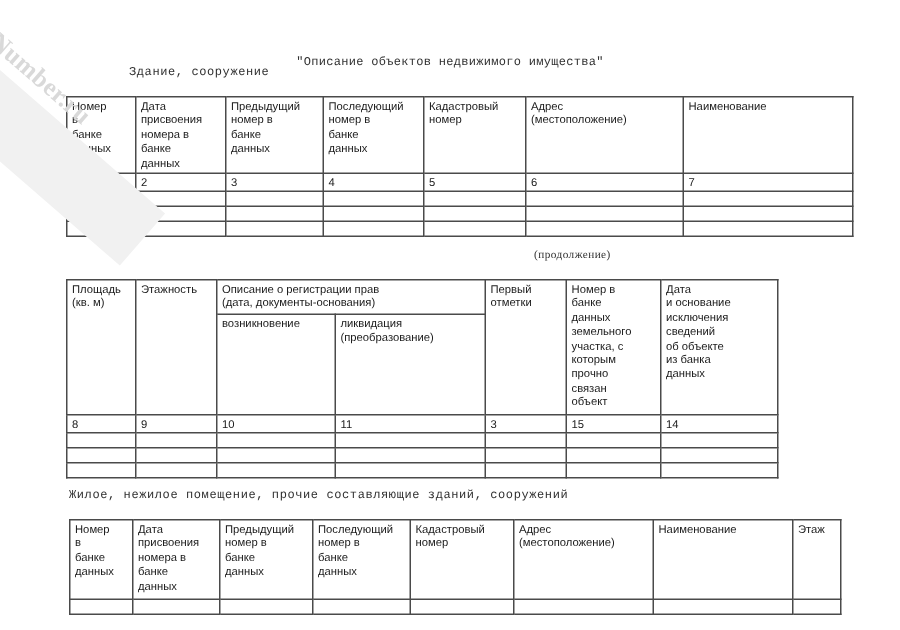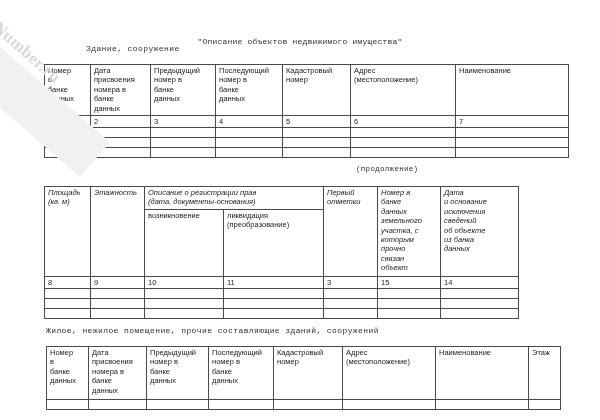--- a/index.html
+++ b/index.html
@@ -75,21 +75,21 @@
     letter-spacing: 0.4px;
     white-space: nowrap;
   }
   #section-label-1 { left: 50px; top: 44px; padding-left: 36px; }
   #section-label-2 { left: 46px; top: 326px; }
 
   .continuation {
     position: absolute;
     left: 356px;
     top: 165px;
-    font-family: Liberation Mono, monospace;
+    font-family: Liberation Serif, serif;
     font-size: 7.5px;
     color: #303030;
     letter-spacing: 0.3px;
     white-space: nowrap;
     text-align: right;
   }
 
   
   table.grid {
     position: absolute;
@@ -111,21 +111,21 @@
   table.grid td.blank { padding: 0; }
 
   
   #table-building { left: 44px; top: 64px; width: 524px; }
   #table-building tr.hdr td { height: 48px; }
   #table-building tr.num td { height: 9px; }
   #table-building tr.empty td { height: 9px; }
 
   
   #table-building-cont { left: 44px; top: 186px; width: 474px; }
-  #table-building-cont tr.hdr-a td { height: 20px; font-style: italic; }
+  #table-building-cont tr.hdr-a td { height: 20px; }
   #table-building-cont tr.hdr-b td { height: 64px; }
   #table-building-cont tr.num td { height: 9px; }
   #table-building-cont tr.empty td { height: 9px; }
 
   
   #table-premises { left: 46px; top: 346px; width: 514px; }
   #table-premises tr.hdr td { height: 50px; }
   #table-premises tr.empty td { height: 9px; }
 </style>
 </head>

